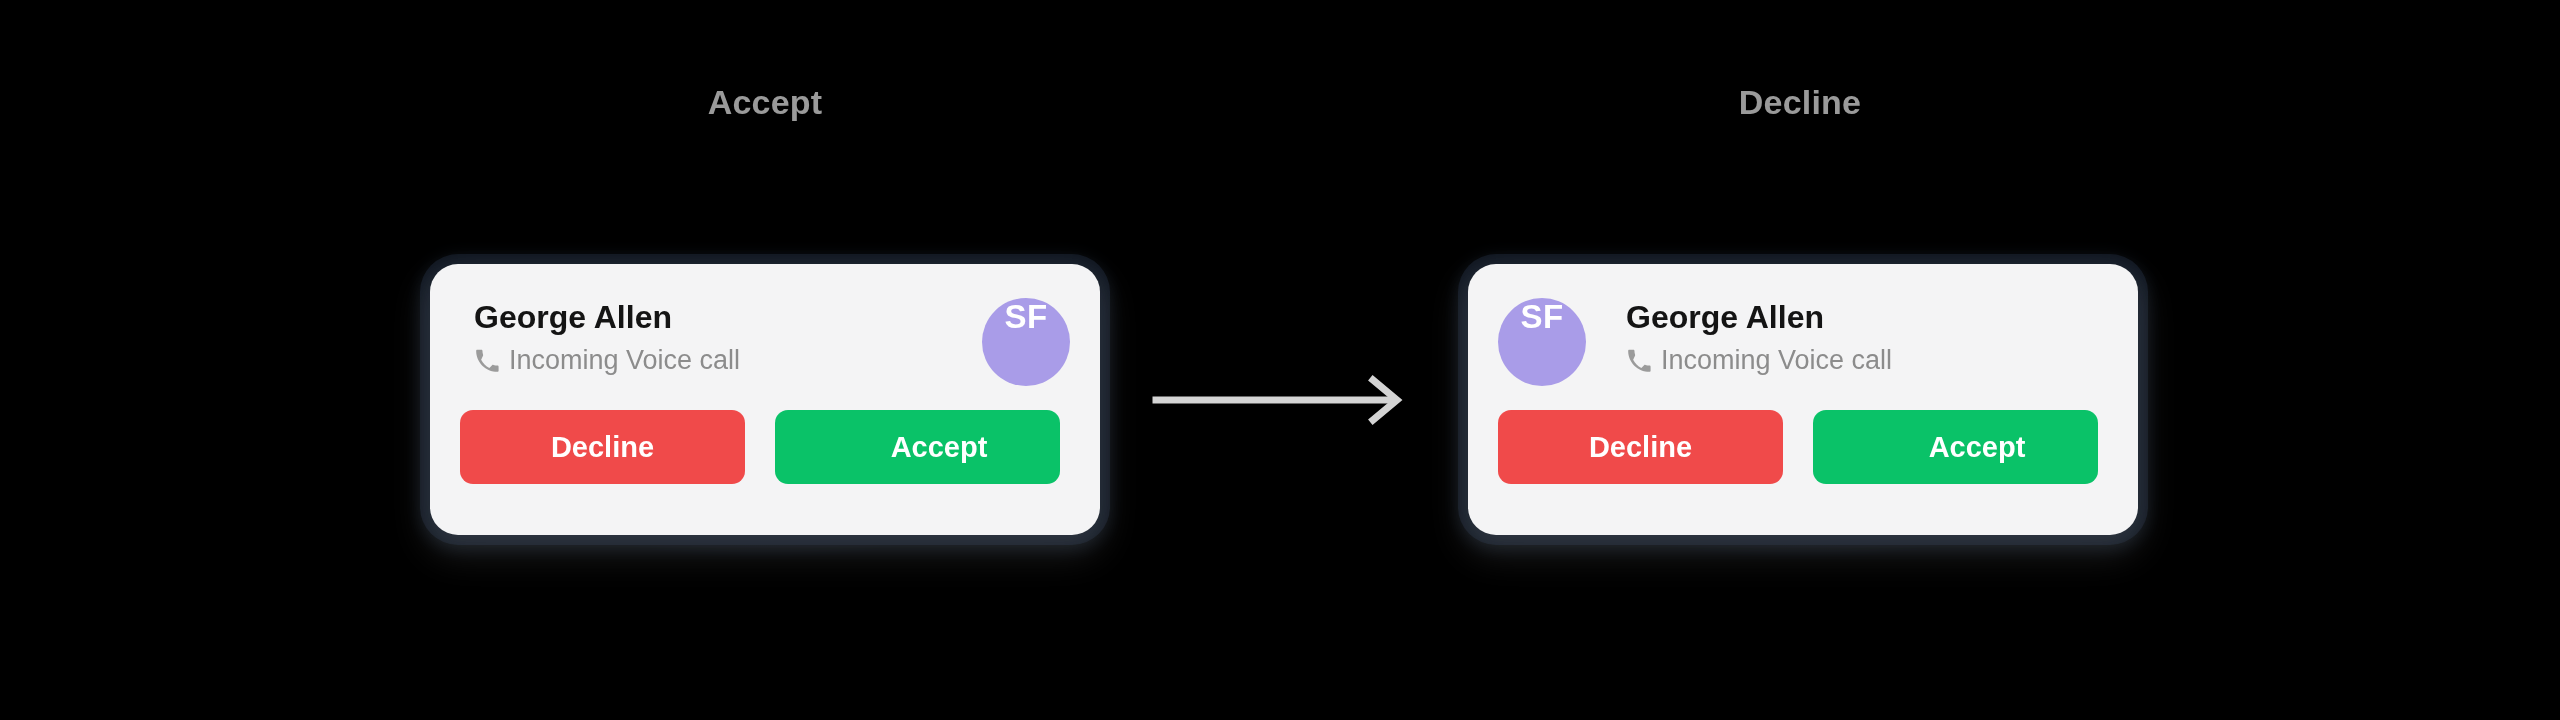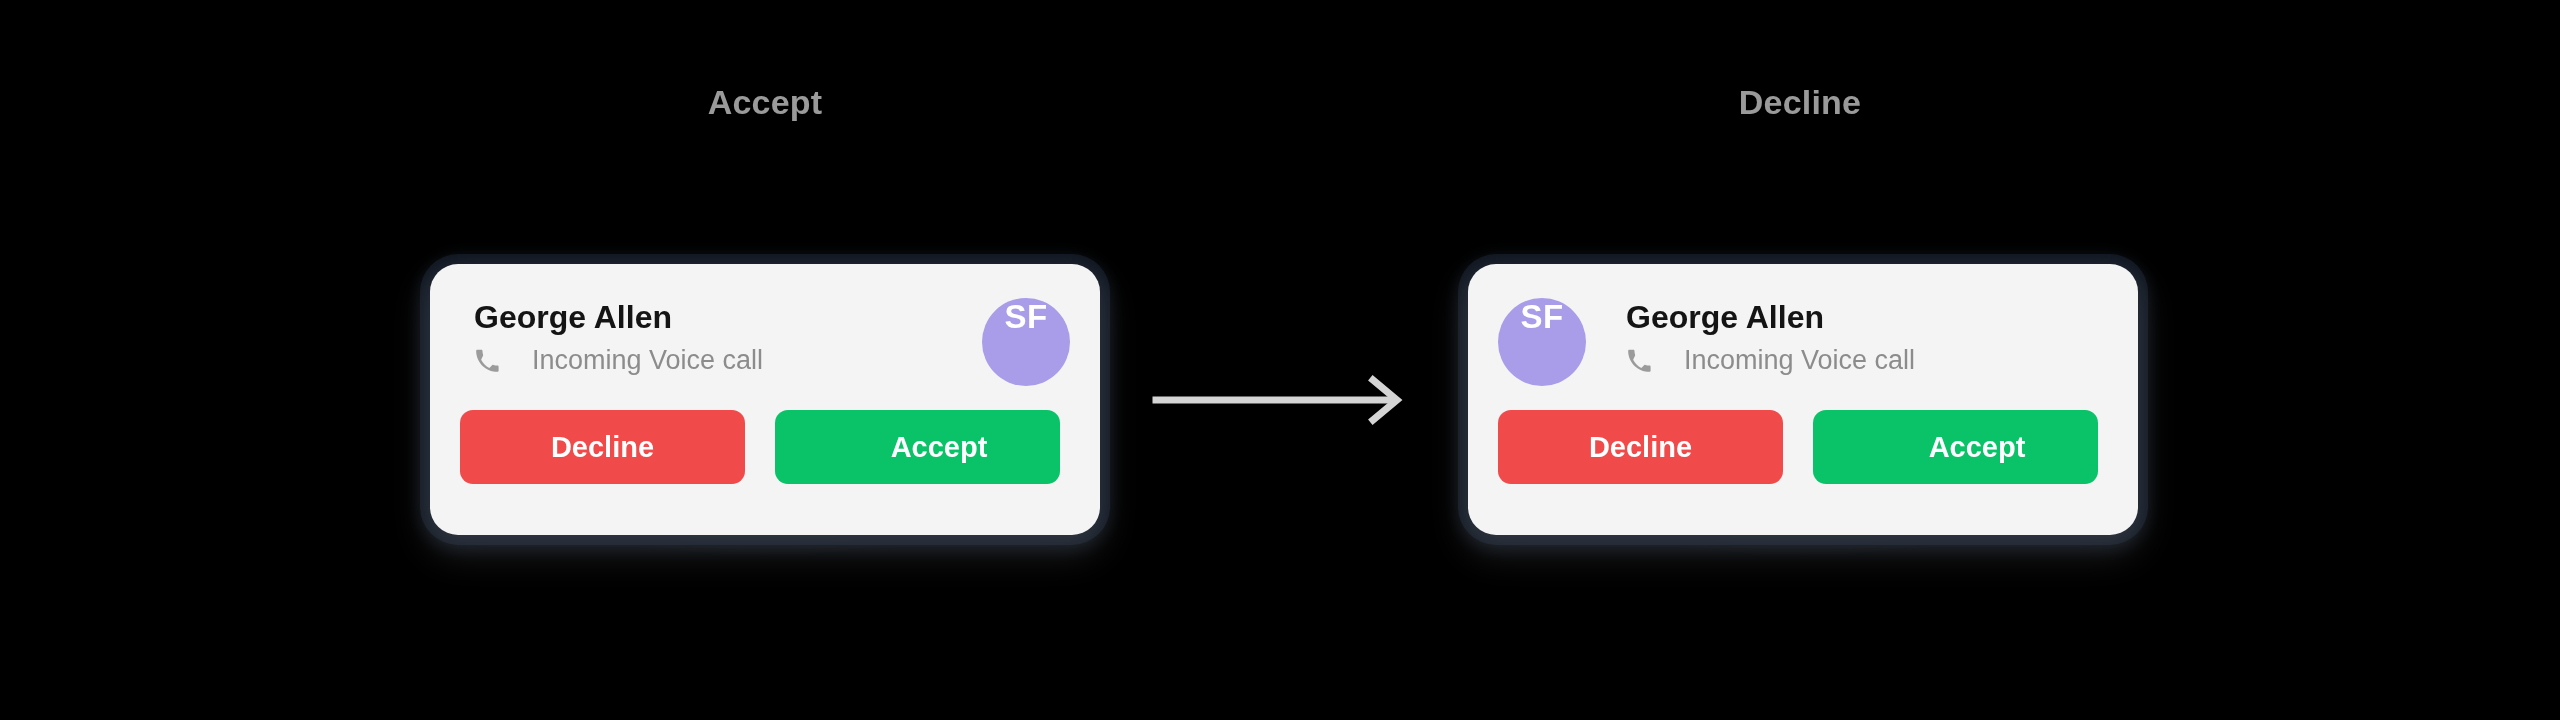--- a/index.html
+++ b/index.html
@@ -114,21 +114,20 @@
   }
 
   .call-status {
     margin-top: 8px;
     display: flex;
     align-items: center;
     font-size: 27px;
     color: #8c8c8c;
     line-height: 33px;
     white-space: nowrap;
-    gap: 23px;
   }
   .phone-icon {
     width: 26px;
     height: 26px;
     margin-right: 9px;
     flex: 0 0 auto;
     display: block;
   }
 
   

